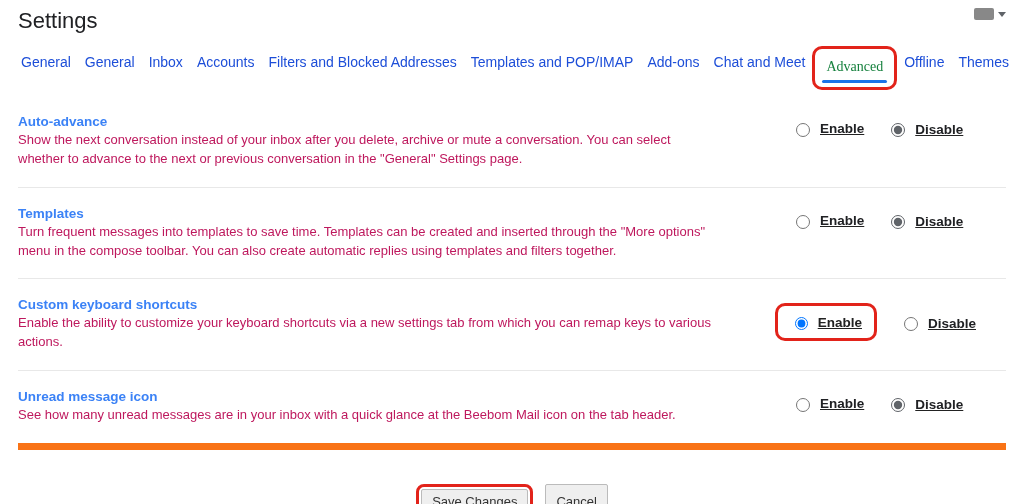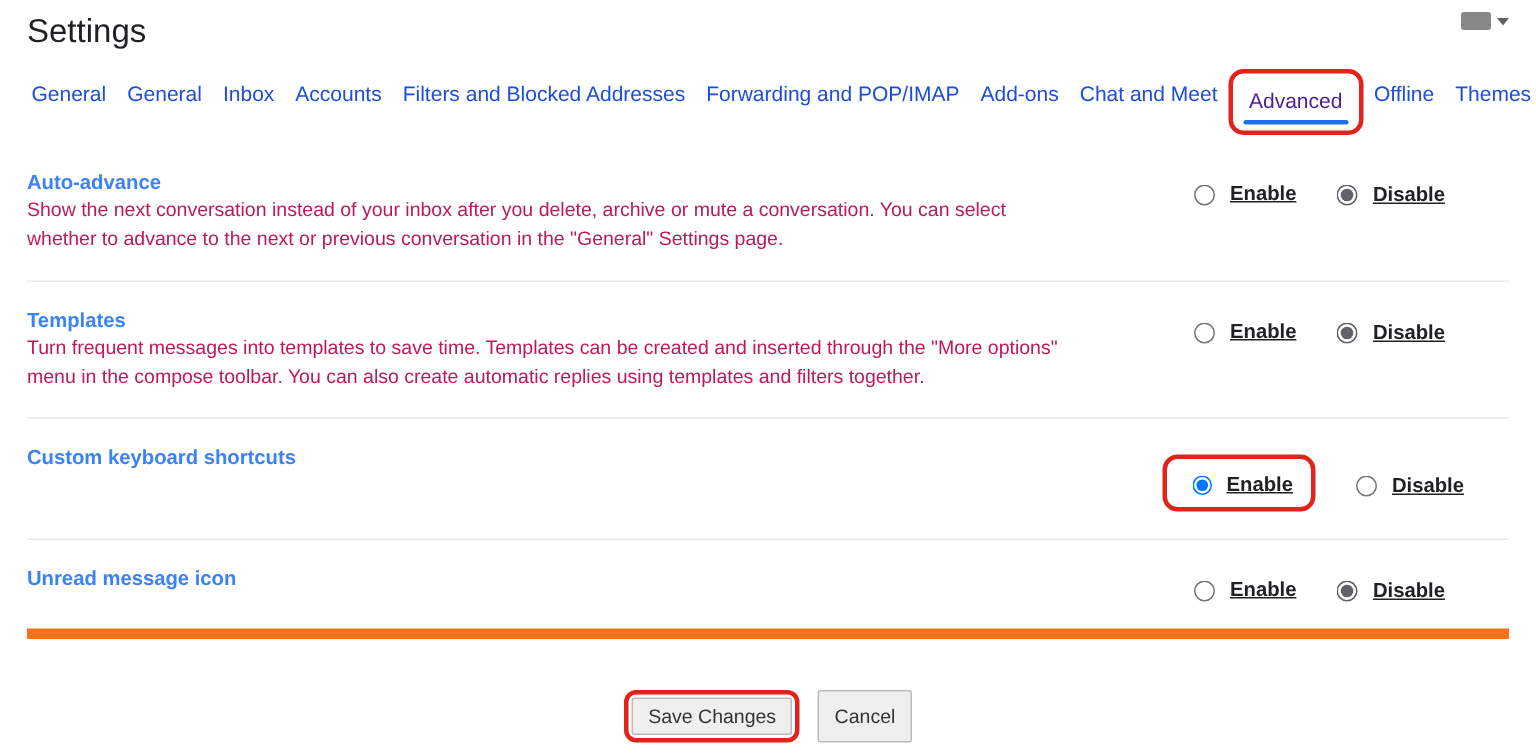--- a/index.html
+++ b/index.html
@@ -46,21 +46,22 @@
   }
   .tab {
     padding: 8px 7px 10px 7px;
     font-size: 14px;
     color: #1d4ed8;
     cursor: pointer;
     white-space: nowrap;
     position: relative;
   }
   .tab.active {
-    color: #4c1d95;
+    color: #15803d;
+    font-family: Liberation Serif, serif;
   }
   .tab.active::after {
     content: "";
     position: absolute;
     left: 3px;
     right: 3px;
     bottom: 2px;
     height: 3px;
     background: #1a73e8;
     border-radius: 2px;
@@ -168,21 +169,21 @@
     <div class="caret-down"></div>
   </div>
 </div>
 
 <div class="tabs" id="tabs-container">
     <div class="tab">General</div>
     <div class="tab">General</div>
     <div class="tab">Inbox</div>
     <div class="tab">Accounts</div>
     <div class="tab">Filters and Blocked Addresses</div>
-    <div class="tab">Forwarding and POP/IMAP</div>
+    <div class="tab">Templates and POP/IMAP</div>
     <div class="tab">Add-ons</div>
     <div class="tab">Chat and Meet</div>
     <span class="highlight-box">
       <div class="tab active">Advanced</div>
     </span>
     <div class="tab">Offline</div>
     <div class="tab">Themes</div>
   </div>
 
 <div class="content" id="settings-container">
@@ -214,37 +215,39 @@
         </label>
         <label class="radio-group">
           <input type="radio" name="opt1" checked="" style="">
           <span>Disable</span>
         </label>
       </div>
     </div>
     <div class="setting-row">
       <div class="setting-text">
         <div class="setting-title">Custom keyboard shortcuts</div>
+        <div class="setting-desc">Enable the ability to customize your keyboard shortcuts via a new settings tab from which you can remap keys to various actions.</div>
       </div>
       <div class="setting-options">
         <div class="radio-highlight">
           <label class="" style="display: flex; align-items: center; gap: 7px;">
             <input type="radio" name="opt2" checked="" style="">
             <span style="font-weight: 700; font-size: 13.5px;">Enable</span>
           </label>
         </div>
         <label class="radio-group">
           <input type="radio" name="opt2" style="">
           <span>Disable</span>
         </label>
       </div>
     </div>
     <div class="setting-row">
       <div class="setting-text">
         <div class="setting-title">Unread message icon</div>
+        <div class="setting-desc">See how many unread messages are in your inbox with a quick glance at the Beebom Mail icon on the tab header.</div>
       </div>
       <div class="setting-options">
         <label class="radio-group" style="display: flex; align-items: center; gap: 7px;">
           <input type="radio" name="opt3" style="">
           <span style="font-weight: 700; font-size: 13.5px;">Enable</span>
         </label>
         <label class="radio-group">
           <input type="radio" name="opt3" checked="" style="">
           <span>Disable</span>
         </label>

